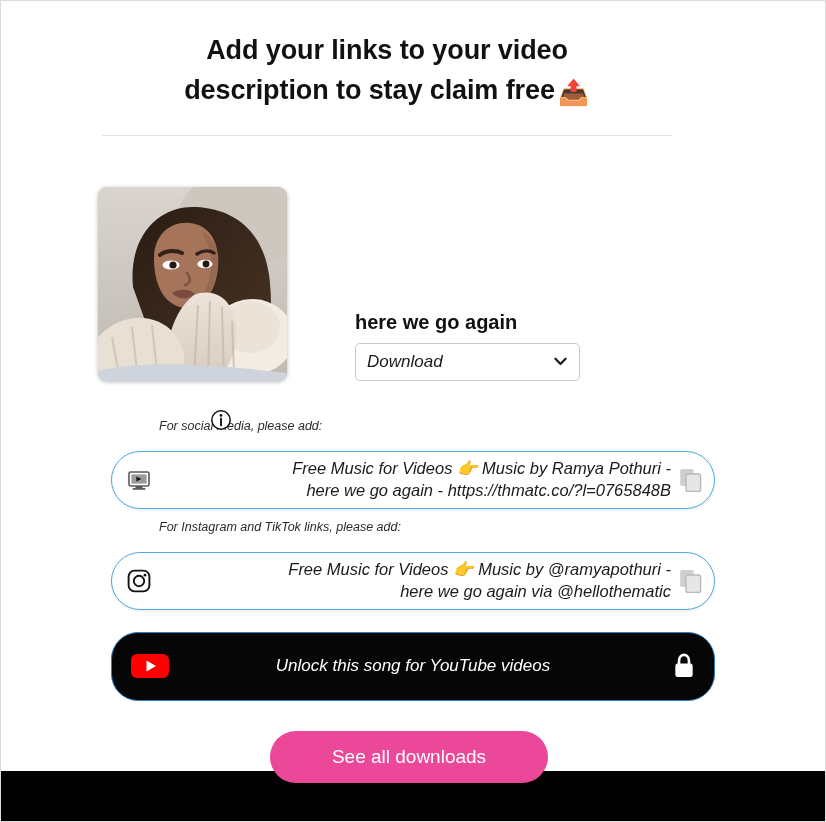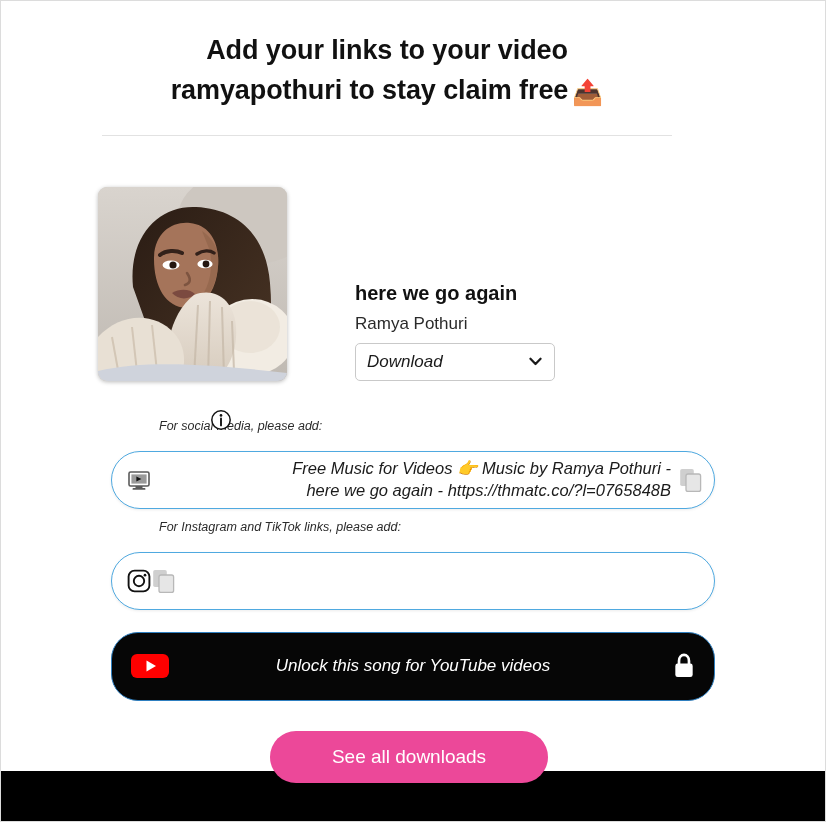--- a/index.html
+++ b/index.html
@@ -74,21 +74,21 @@
     line-height: 1.2;
   }
   .song-artist {
     font-size: 17px;
     color: #2a2a2a;
     margin-top: 9px;
     line-height: 1.2;
   }
   .download-select {
     margin-top: 9px;
-    width: 200px;
+    width: 225px;
     height: 38px;
     border: 1px solid #c9c9c9;
     border-radius: 5px;
     background: #ffffff;
     display: flex;
     align-items: center;
     padding: 0 11px;
     cursor: pointer;
   }
   .download-select .sel-label {
@@ -222,21 +222,21 @@
   }
 </style>
 </head>
 <body>
 
 <div class="page">
 
   <div class="title-wrap">
     <div class="title">
       <span>Add your links to your video</span><br>
-      <span>ramyapothuri to stay claim free</span><span class="tray-icon">📤</span>
+      <span>description to stay claim free</span><span class="tray-icon">📤</span>
     </div>
     <div class="divider"></div>
   </div>
 
   <div class="song-row">
 
     <div class="artwork">
       <svg viewBox="0 0 189 194" preserveAspectRatio="xMidYMid slice" aria-hidden="true">
         <defs>
           <linearGradient id="wallg" x1="0" y1="0" x2="0" y2="1">
@@ -289,21 +289,20 @@
           <path d="M34 140 L40 194" fill="none"></path>
           <path d="M54 138 L60 194" fill="none"></path>
         </g>
 
         <path d="M0 184 C50 172 120 178 189 186 L189 194 L0 194 Z" fill="#cfd3dc"></path>
       </svg>
     </div>
 
     <div class="song-meta">
       <div class="song-title">here we go again</div>
-      <div class="song-artist">Ramya Pothuri</div>
 
       <div class="download-select">
         <span class="sel-label">Download</span>
         <span class="chev">
           <svg viewBox="0 0 16 16" aria-hidden="true">
             <path d="M2.6 5 L8 10.6 L13.4 5" stroke="#1a1a1a" stroke-width="2.4" fill="none" stroke-linecap="round" stroke-linejoin="round"></path>
           </svg>
         </span>
       </div>
     </div>
@@ -345,20 +344,22 @@
   </div>
 
   <div class="copybox">
     <span class="lead-icon">
       <svg viewBox="0 0 26 26" aria-hidden="true">
         <rect x="2.6" y="2.6" width="20.8" height="20.8" rx="6" fill="#ffffff" stroke="#111111" stroke-width="1.9"></rect>
         <circle cx="13" cy="13" r="5.2" fill="none" stroke="#111111" stroke-width="1.9"></circle>
         <circle cx="19" cy="7.2" r="1.35" fill="#111111"></circle>
       </svg>
     </span>
+    <span class="copy-text"><span>Free Music for Videos 👉 Music by @ramyapothuri -</span>
+<span>here we go again via @hellothematic</span></span>
     <span class="copy-icon">
       <svg viewBox="0 0 23 26" aria-hidden="true">
         <rect x="1.2" y="2" width="13.6" height="17" rx="1.8" fill="#cfcfcf"></rect>
         <rect x="7" y="7" width="14.6" height="17.4" rx="2" fill="#e6e6e6" stroke="#b8b8b8" stroke-width="1.3"></rect>
       </svg>
     </span>
   </div>
 
   <div class="pill pill-yt">
     <span class="pill-left">

